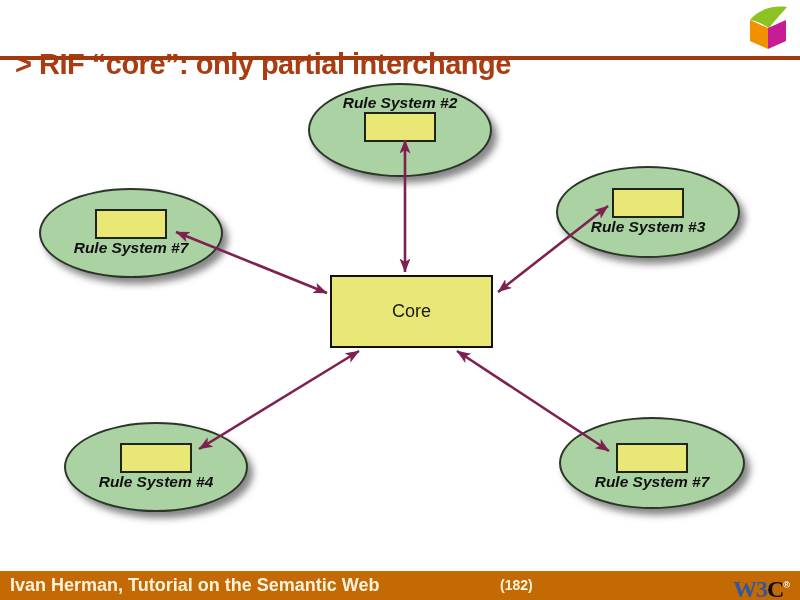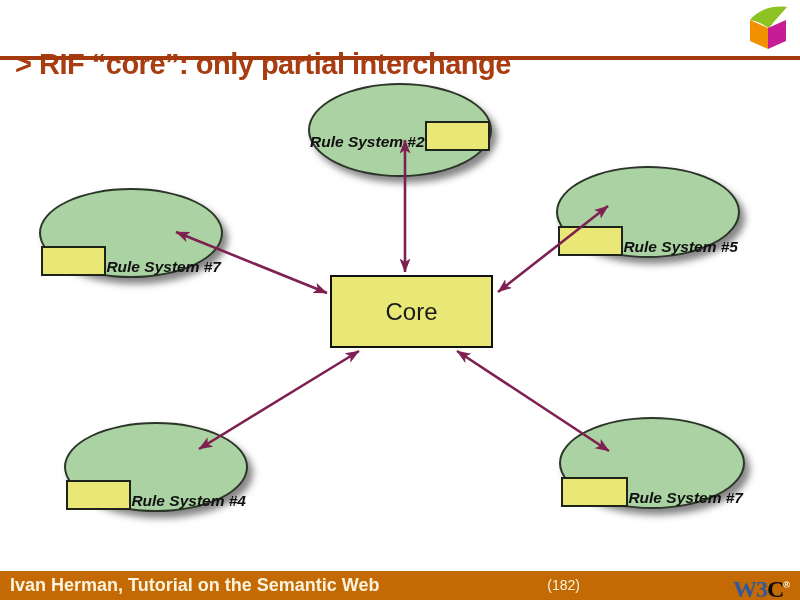--- a/index.html
+++ b/index.html
@@ -34,21 +34,21 @@
   }
   .cube-icon{position:absolute;left:745px;top:4px;width:46px;height:46px;}
 
   
   .ellipse{
     position:absolute;z-index:1;
     background:var(--ellipse-fill);
     border:2px solid var(--ellipse-border);
     border-radius:50%;
     box-shadow:5px 6px 7px rgba(35,35,35,0.55);
-    display:flex;flex-direction:row;align-items:flex-end;justify-content:center;
+    display:flex;flex-direction:column;align-items:center;justify-content:center;
     gap:0;box-sizing:border-box;
   }
   #rs2{left:308px;top:83px;width:184px;height:94px;padding-bottom:24px;}
   #rs1{left:39px;top:188px;width:184px;height:90px;}
   #rs3{left:556px;top:166px;width:184px;height:92px;}
   #rs5{left:64px;top:422px;width:184px;height:90px;}
   #rs4{left:559px;top:417px;width:186px;height:92px;padding-top:8px;}
 
   .mini-box{
     width:72px;height:30px;box-sizing:border-box;
@@ -57,39 +57,39 @@
   .sys-label{
     font-size:15.5px;font-weight:bold;font-style:italic;
     color:#101010;white-space:nowrap;
   }
 
   .core-node{
     position:absolute;z-index:1;
     left:330px;top:275px;width:163px;height:73px;box-sizing:border-box;
     background:var(--box-fill);border:2px solid #111;
     display:flex;align-items:center;justify-content:center;
-    font-size:24px;color:#1a1a1a;
+    font-size:18px;color:#1a1a1a;
   }
 
   .arrows{position:absolute;left:0;top:0;width:800px;height:600px;z-index:2;pointer-events:none;}
   .arrow-line{stroke:var(--arrow);stroke-width:2.6;fill:none;}
   .arrow-head{fill:var(--arrow);}
 
   
   .footer{
     position:absolute;left:0;top:571px;width:800px;height:29px;
     background:var(--footer-bg);
   }
   .footer-credit{
     position:absolute;left:10px;top:0;height:29px;line-height:29px;
     font-size:18px;font-weight:bold;color:var(--footer-text);white-space:nowrap;
   }
   .footer-page{
     position:absolute;left:500px;top:0;width:80px;height:22px;line-height:29px;
-    text-align:right;font-size:14px;font-weight:normal;color:var(--footer-text);
+    text-align:left;font-size:14px;font-weight:bold;color:var(--footer-text);
   }
   .w3c-logo{
     position:absolute;right:10px;top:0;height:29px;line-height:29px;
     font-family:"Liberation Serif",serif;font-weight:bold;font-size:24px;
     letter-spacing:-1px;cursor:pointer;white-space:nowrap;
   }
   .w3c-logo .w3{color:var(--w3c-blue);}
   .w3c-logo .c{color:#0a0a0a;}
   .w3c-logo .reg{
     color:#ffffff;font-size:9px;vertical-align:super;letter-spacing:0;
@@ -115,21 +115,21 @@
     <div class="mini-box"></div>
   </div>
 
   <div class="ellipse" id="rs1">
     <div class="mini-box"></div>
     <div class="sys-label">Rule System #7</div>
   </div>
 
   <div class="ellipse" id="rs3">
     <div class="mini-box"></div>
-    <div class="sys-label">Rule System #5</div>
+    <div class="sys-label">Rule System #3</div>
   </div>
 
   <div class="ellipse" id="rs5">
     <div class="mini-box"></div>
     <div class="sys-label">Rule System #4</div>
   </div>
 
   <div class="ellipse" id="rs4">
     <div class="mini-box"></div>
     <div class="sys-label">Rule System #7</div>

